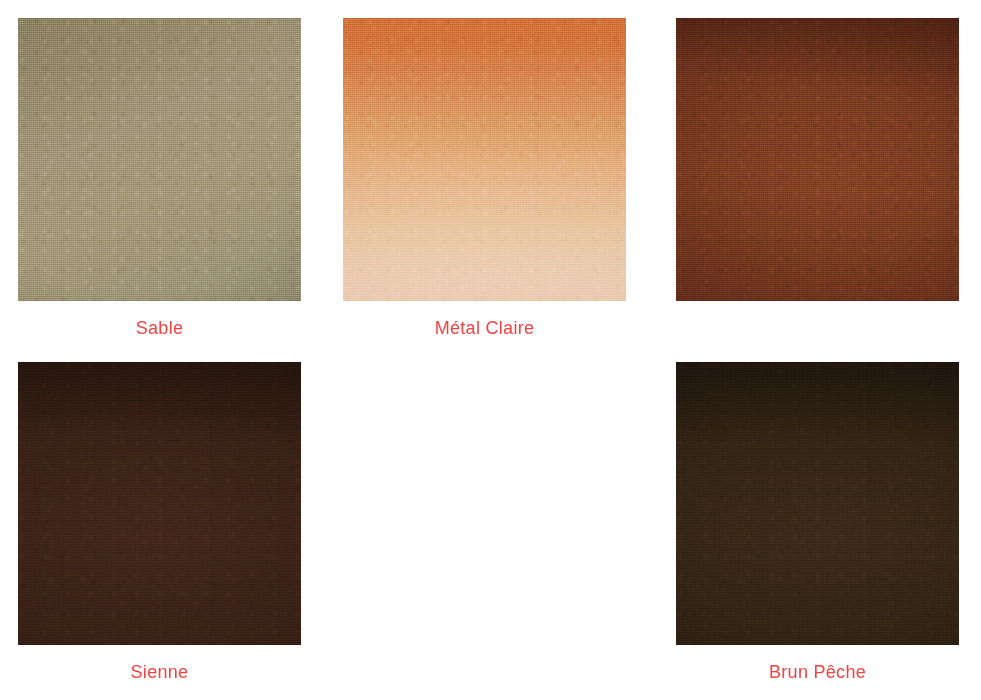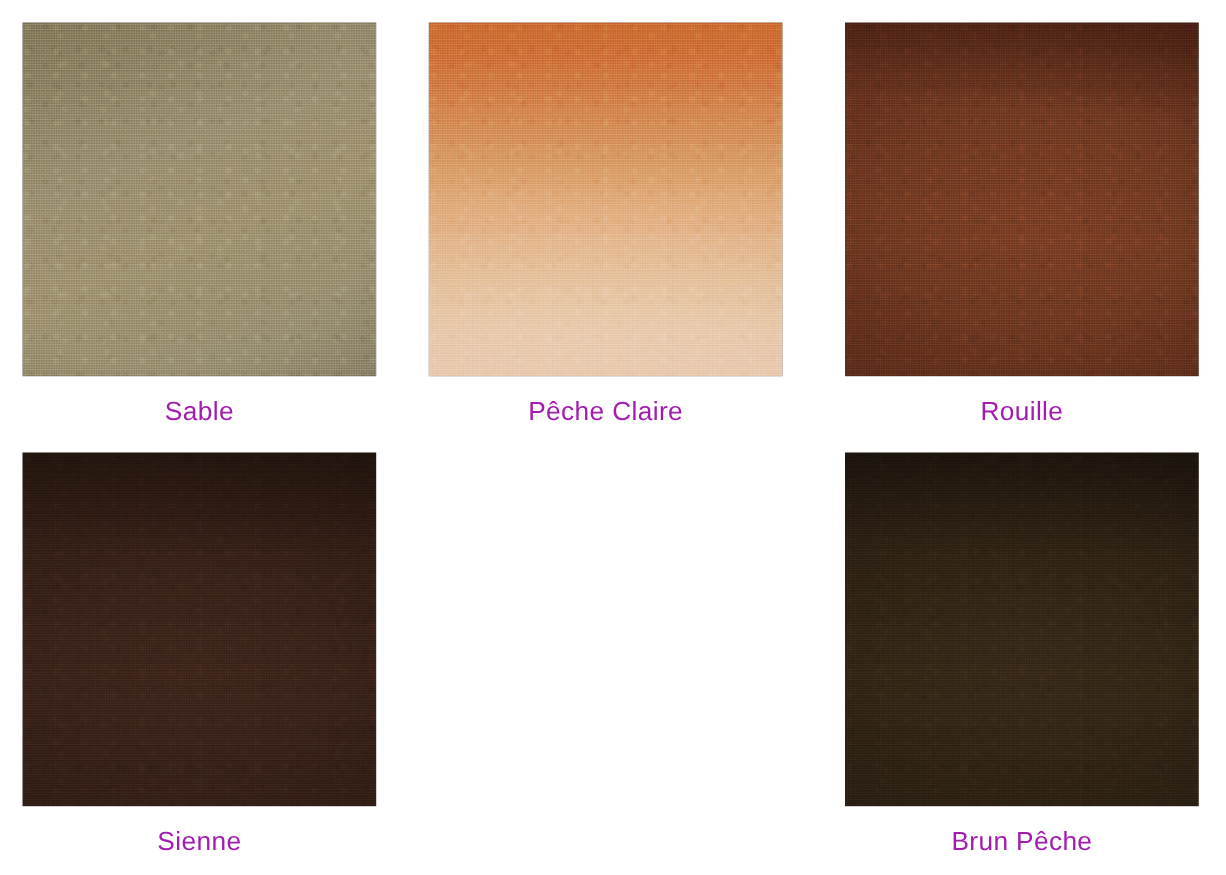--- a/index.html
+++ b/index.html
@@ -95,24 +95,24 @@
       radial-gradient(circle at 71% 91%, rgba(0,0,0,0.36) 0 2px, transparent 3px);
     background-size: 23px 19px, 29px 31px, 37px 23px, 19px 29px, 31px 37px, 41px 27px;
     mix-blend-mode: overlay;
     pointer-events: none;
   }
 
   .swatch-label {
     width: 283px;
     text-align: center;
     font-family: "Liberation Sans", sans-serif;
-    font-size: 21px;
+    font-size: 18px;
     font-weight: 300;
     letter-spacing: 0.3px;
-    color: #a21caf;
+    color: #ef4444;
     margin-top: 17px;
     white-space: nowrap;
   }
 </style>
 </head>
 <body>
 
 <div class="palette-grid">
 
   <div class="swatch-cell col-0 row-0">
@@ -129,33 +129,32 @@
 
   <div class="swatch-cell col-1 row-0">
     <div class="swatch-chip">
       <div class="chip-base" style="background:
              linear-gradient(180deg, #cf7436 0%, #d2793e 10%, #daa06a 38%, #e5b68c 55%, #eccfae 74%, #f1dbc4 88%, #f3e0cb 100%);"></div>
       <div class="chip-shade" style="background:
              radial-gradient(150% 100% at 50% 0%, rgba(255,255,255,0) 55%, rgba(190,110,55,0.14) 100%);"></div>
       <div class="chip-mottle"></div>
       <div class="chip-grain"></div>
     </div>
-    <div class="swatch-label">Pêche Claire</div>
+    <div class="swatch-label">Métal Claire</div>
   </div>
 
   <div class="swatch-cell col-2 row-0">
     <div class="swatch-chip">
       <div class="chip-base" style="background:
              radial-gradient(120% 115% at 55% 58%, #854428 0%, #7d4026 28%, #6f3621 58%, #5d2a1a 86%, #4e2315 100%);"></div>
       <div class="chip-shade" style="background:
              linear-gradient(185deg, rgba(60,26,16,0.40) 0%, rgba(60,26,16,0.05) 26%, rgba(255,255,255,0) 58%, rgba(58,25,15,0.16) 100%);"></div>
       <div class="chip-mottle"></div>
       <div class="chip-grain"></div>
     </div>
-    <div class="swatch-label">Rouille</div>
   </div>
 
   <div class="swatch-cell col-0 row-1">
     <div class="swatch-chip">
       <div class="chip-base" style="background:
              radial-gradient(125% 120% at 48% 62%, #42281d 0%, #3e251b 30%, #372116 62%, #2f1b14 88%, #281710 100%);"></div>
       <div class="chip-shade" style="background:
              linear-gradient(182deg, rgba(32,18,12,0.42) 0%, rgba(32,18,12,0.06) 30%, rgba(255,255,255,0) 62%, rgba(30,17,11,0.10) 100%);"></div>
       <div class="chip-mottle"></div>
       <div class="chip-grain"></div>

